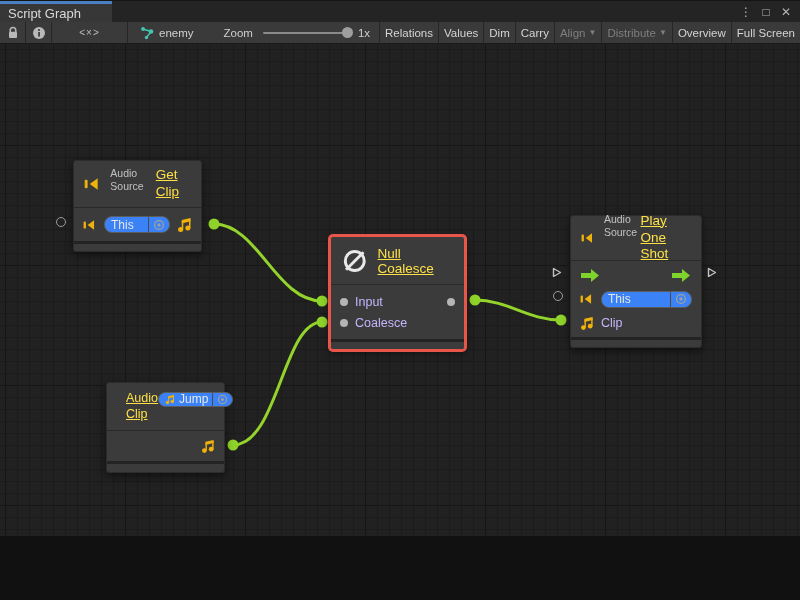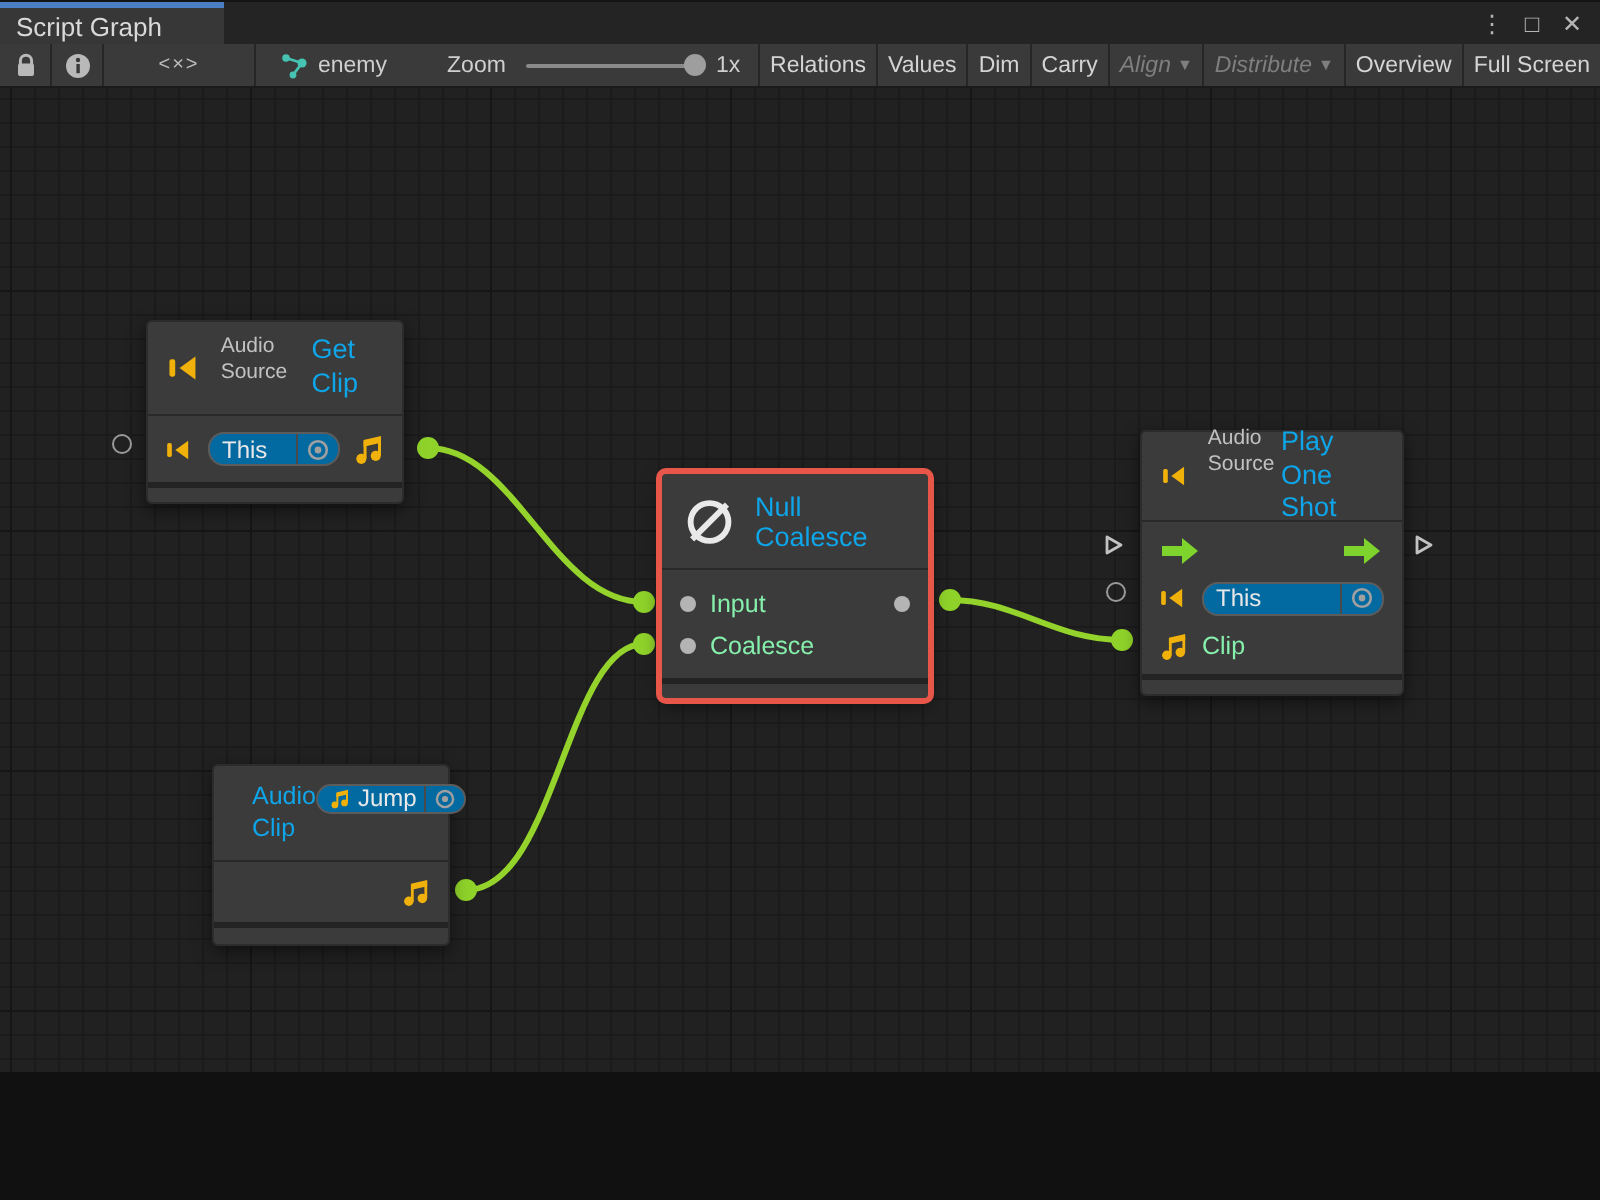--- a/index.html
+++ b/index.html
@@ -18,51 +18,51 @@
   .tb-cell{display:flex;align-items:center;justify-content:center;border-right:1px solid #262626;}
   .tb-icon-btn{width:26px;}
   .tb-code-btn{width:76px;color:#bdbdbd;font-size:10px;letter-spacing:1px;}
   .tb-mid{flex:1;min-width:0;display:flex;align-items:center;border-right:1px solid #262626;overflow:hidden;}
   .graph-name{margin-left:12px;display:flex;align-items:center;gap:5px;color:#cfcfcf;}
   .zoom-label{margin-left:30px;color:#cfcfcf;}
   .slider{position:relative;margin-left:10px;width:86px;height:2px;background:#8a8a8a;border-radius:1px;}
   .slider-handle{position:absolute;right:-4px;top:-4.5px;width:11px;height:11px;border-radius:50%;background:#9e9e9e;}
   .zoom-value{margin-left:9px;color:#cfcfcf;}
   .tb-btn{padding:0 5px;white-space:nowrap;}
-  .tb-btn.disabled{color:#7f7f7f;font-style:italic;}
+  .tb-btn.disabled{color:#7f7f7f;}
   .dd-arrow{font-size:8px;margin-left:3px;color:inherit;}
 
   
   .graph{position:absolute;left:0;top:44px;width:800px;height:556px;background-color:#212121;
     background-image:
       linear-gradient(#161616 1px,transparent 1px),
       linear-gradient(90deg,#161616 1px,transparent 1px),
       linear-gradient(#1b1b1b 1px,transparent 1px),
       linear-gradient(90deg,#1b1b1b 1px,transparent 1px);
     background-size:120px 120px,120px 120px,12px 12px,12px 12px;
     background-position:0 101px,5px 0,0 5px,5px 0;}
 
   .wires{position:absolute;left:0;top:0;width:800px;height:556px;pointer-events:none;}
 
   
   .node{position:absolute;background:#3b3b3b;border:1px solid #2c2c2c;border-radius:3px;box-shadow:0 3px 9px rgba(0,0,0,.5);}
   .node.selected{box-shadow:0 0 0 2px #e8564a,0 3px 9px rgba(0,0,0,.5);border-color:#e8564a;}
   .node-header{display:flex;align-items:center;gap:9px;padding:0 10px;border-bottom:1px solid #292929;}
   .hdr-titles{display:flex;flex-direction:row;justify-content:center;line-height:1.25;}
   .node-cat{font-size:10.5px;color:#c2c2c2;}
-  .node-title{font-size:13.5px;color:#0ea5e9;}
+  .node-title{font-size:13.5px;color:#fde047;text-decoration:underline;}
   .node-body{padding:3px 0;}
   .row{display:flex;align-items:center;gap:7px;padding:0 9px;}
-  .row-label{font-size:12.5px;color:#86efac;}
+  .row-label{font-size:12.5px;color:#c4b5fd;}
   .node-footer{height:10px;background:#3b3b3b;border-top:3px solid #232323;border-radius:0 0 3px 3px;}
 
   .dot{width:8px;height:8px;border-radius:50%;background:#b4b4b4;flex:none;}
   .dot.right{margin-left:auto;}
 
-  .field{display:flex;align-items:center;height:17px;background:#0369a1;border:1px solid #5c5c5c;border-radius:8px;padding:0 4px 0 6px;color:#e8e8e8;font-size:12px;gap:4px;}
+  .field{display:flex;align-items:center;height:17px;background:#3b82f6;border:1px solid #5c5c5c;border-radius:8px;padding:0 4px 0 6px;color:#e8e8e8;font-size:12px;gap:4px;}
   .field .picker{display:flex;align-items:center;border-left:1px solid #4a4a4a;padding-left:4px;height:100%;}
   .grow{flex:1;}
 
   
   .ext{position:absolute;display:flex;align-items:center;justify-content:center;}
   .circle-port{width:10px;height:10px;border:1.4px solid #9a9a9a;border-radius:50%;background:transparent;}
 </style>
 </head>
 <body>
 

